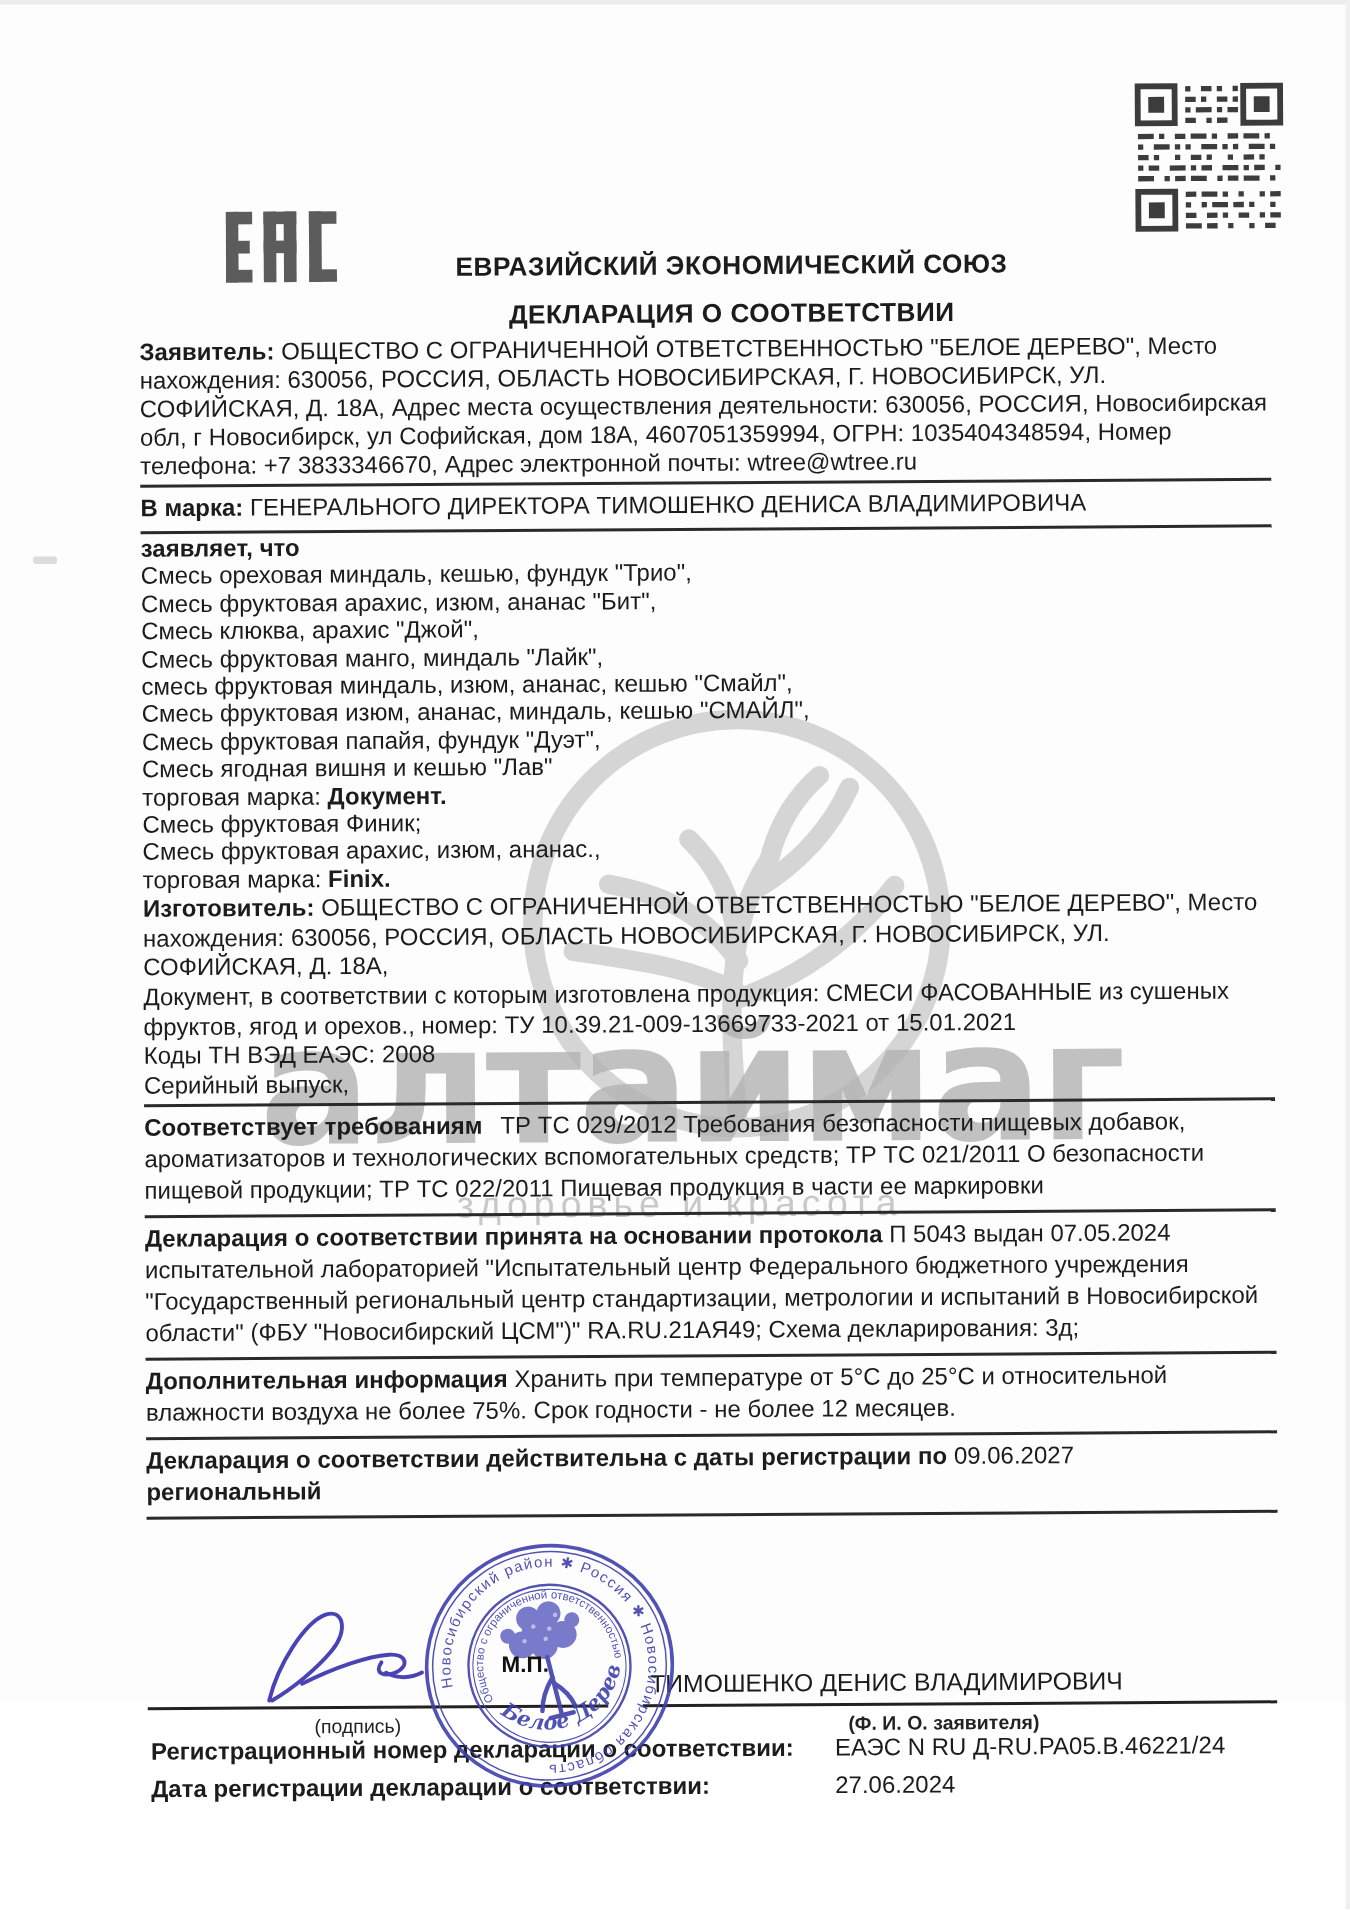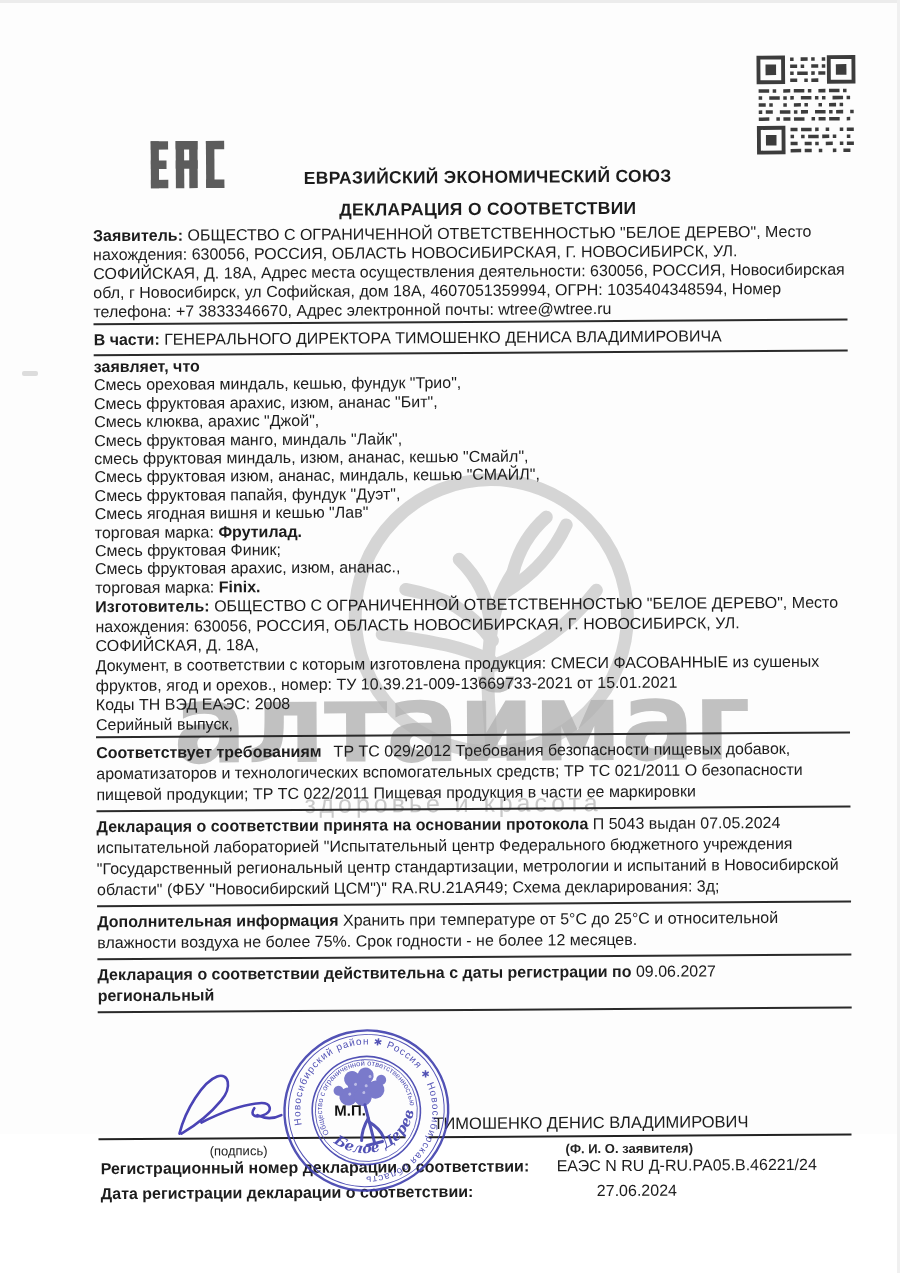--- a/index.html
+++ b/index.html
@@ -111,35 +111,35 @@
 
     <div class="abs wm wm-brand">алтаймаг</div>
     <div class="abs wm wm-tagline">здоровье и красота</div>
 
     <div class="abs col">
 
       <div class="para"><span class="b">Заявитель:</span> <span>ОБЩЕСТВО С ОГРАНИЧЕННОЙ ОТВЕТСТВЕННОСТЬЮ "БЕЛОЕ ДЕРЕВО", Место нахождения: 630056, РОССИЯ, ОБЛАСТЬ НОВОСИБИРСКАЯ, Г. НОВОСИБИРСК, УЛ. СОФИЙСКАЯ, Д. 18А, Адрес места осуществления деятельности: 630056, РОССИЯ, Новосибирская обл, г Новосибирск, ул Софийская, дом 18А, 4607051359994, ОГРН: 1035404348594, Номер телефона: +7 3833346670, Адрес электронной почты: wtree@wtree.ru</span></div>
 
       <div class="rule"></div>
 
-      <div class="inperson"><span class="b">В части:</span> <span>ГЕНЕРАЛЬНОГО ДИРЕКТОРА ТИМОШЕНКО ДЕНИСА ВЛАДИМИРОВИЧА</span></div>
+      <div class="inperson"><span class="b">В марка:</span> <span>ГЕНЕРАЛЬНОГО ДИРЕКТОРА ТИМОШЕНКО ДЕНИСА ВЛАДИМИРОВИЧА</span></div>
 
       <div class="rule"></div>
 
       <div class="products">
         <div class="b">заявляет, что</div>
         <div class="pre">Смесь ореховая миндаль, кешью, фундук "Трио",
 Смесь фруктовая арахис, изюм, ананас "Бит",
 Смесь клюква, арахис "Джой",
 Смесь фруктовая манго, миндаль "Лайк",
 смесь фруктовая миндаль, изюм, ананас, кешью "Смайл",
 Смесь фруктовая изюм, ананас, миндаль, кешью "СМАЙЛ",
 Смесь фруктовая папайя, фундук "Дуэт",
 Смесь ягодная вишня и кешью "Лав"</div>
-        <div><span>торговая марка: </span><span class="b">Фрутилад.</span></div>
+        <div><span>торговая марка: </span><span class="b">Документ.</span></div>
         <div class="pre">Смесь фруктовая Финик;
 Смесь фруктовая арахис, изюм, ананас.,</div>
         <div><span>торговая марка: </span><span class="b">Finix.</span></div>
       </div>
 
       <div class="manu"><span class="b">Изготовитель:</span> <span>ОБЩЕСТВО С ОГРАНИЧЕННОЙ ОТВЕТСТВЕННОСТЬЮ "БЕЛОЕ ДЕРЕВО", Место нахождения: 630056, РОССИЯ, ОБЛАСТЬ НОВОСИБИРСКАЯ, Г. НОВОСИБИРСК, УЛ. СОФИЙСКАЯ, Д. 18А,</span></div>
 
       <div class="docpara">Документ, в соответствии с которым изготовлена продукция: СМЕСИ ФАСОВАННЫЕ из сушеных фруктов, ягод и орехов., номер: ТУ 10.39.21-009-13669733-2021 от 15.01.2021</div>
       <div class="line1">Коды ТН ВЭД ЕАЭС: 2008</div>
       <div class="line1">Серийный выпуск,</div>
@@ -218,16 +218,16 @@
 
     <div class="abs sigline z4" style="left:95px;width:307px;"></div>
     <div class="abs sigline z4" style="left:425px;width:423px;"></div>
     <div class="abs name">ТИМОШЕНКО ДЕНИС ВЛАДИМИРОВИЧ</div>
     <div class="abs cap" style="left:140px;top:1142px;width:190px;text-align:center;">(подпись)</div>
     <div class="abs cap b" style="left:562px;top:1142px;">(Ф. И. О. заявителя)</div>
 
     <div class="abs reg-label" style="top:1158px;">Регистрационный номер декларации о соответствии:</div>
     <div class="abs reg-value" style="top:1158px;">ЕАЭС N RU Д-RU.РА05.В.46221/24</div>
     <div class="abs reg-label" style="top:1183px;">Дата регистрации декларации о соответствии:</div>
-    <div class="abs reg-value" style="top:1183px;margin-left:40px;">27.06.2024</div>
+    <div class="abs reg-value" style="top:1183px;">27.06.2024</div>
 
   </div>
 </div>
 
 </body></html>

